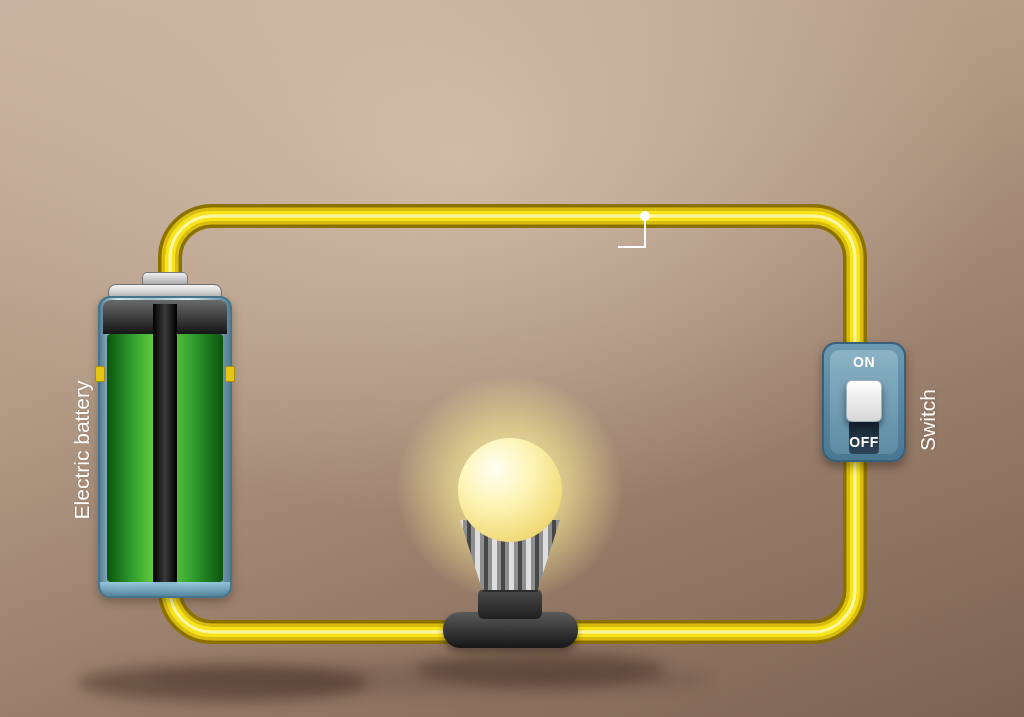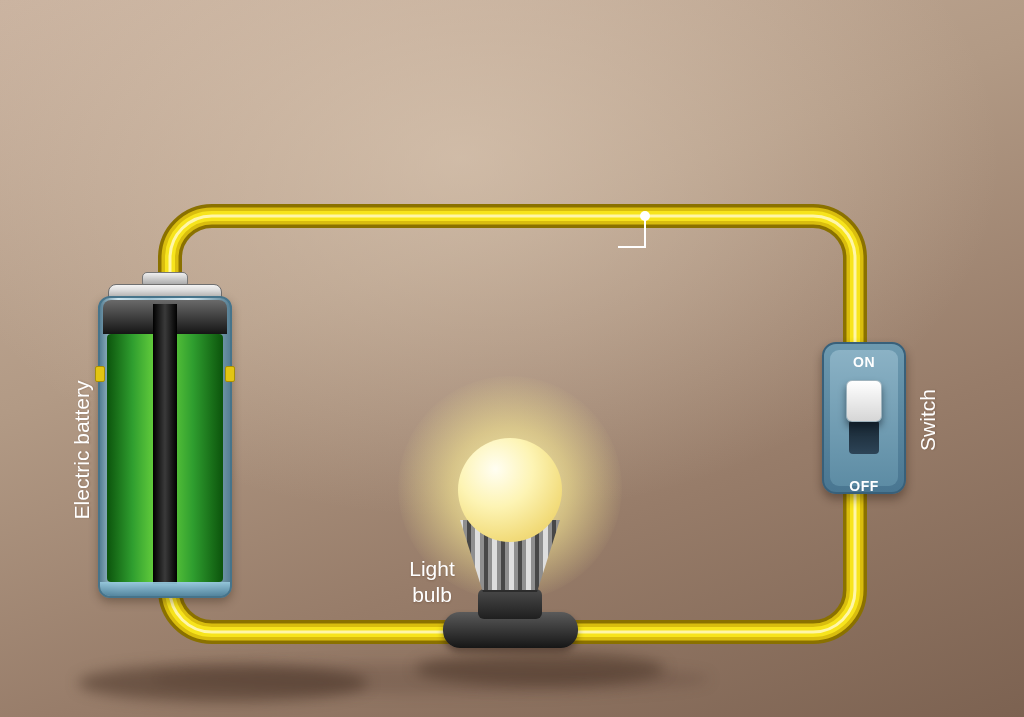--- a/index.html
+++ b/index.html
@@ -75,32 +75,32 @@
   .bulb-neck {
     position:absolute; left:478px; top:589px; width:64px; height:30px; border-radius:6px;
     background:linear-gradient(180deg,#4a4a4a,#1f1f1f);
   }
   .bulb-base {
     position:absolute; left:443px; top:612px; width:135px; height:36px; border-radius:17px;
     background:linear-gradient(180deg,#5a5a5a,#161616); box-shadow:0 4px 6px rgba(30,15,10,.4);
   }
 
   
-  .switch { position:absolute; left:822px; top:342px; width:84px; height:152px; }
+  .switch { position:absolute; left:822px; top:342px; width:84px; height:120px; }
   .switch-outer {
     position:absolute; inset:0; border-radius:14px;
     background:linear-gradient(180deg,#6d9ab0,#497691); border:2px solid #38607a;
     box-shadow:0 5px 10px rgba(35,20,12,.4);
   }
   .switch-face {
     position:absolute; left:8px; right:8px; top:8px; bottom:8px; border-radius:9px;
     background:linear-gradient(180deg,#8bb2c5,#5d8ca4);
   }
   .switch-on  { position:absolute; top:12px;  left:0; width:100%; text-align:center; color:#fff; font-size:14px; font-weight:bold; letter-spacing:.5px; }
-  .switch-off { position:absolute; bottom:0; left:0; width:100%; text-align:center; color:#fff; font-size:14px; font-weight:bold; letter-spacing:.5px;margin-top:35px; }
+  .switch-off { position:absolute; bottom:12px; left:0; width:100%; text-align:center; color:#fff; font-size:14px; font-weight:bold; letter-spacing:.5px;margin-top:35px; }
   .switch-slot {
     position:absolute; left:50%; transform:translateX(-50%); top:78px; width:30px; height:34px; border-radius:4px;
     background:linear-gradient(180deg,#16242f,#2d4457);
   }
   .switch-toggle {
     position:absolute; left:50%; transform:translateX(-50%); top:38px; width:36px; height:42px; border-radius:6px;
     background:linear-gradient(180deg,#ffffff,#d6d6d6); border:1px solid #9fb3bd;
     box-shadow:0 5px 7px rgba(10,20,30,.5);
   }
 
@@ -155,21 +155,17 @@
     <div class="switch-on">ON</div>
     <div class="switch-slot"></div>
     <div class="switch-toggle"></div>
     <div class="switch-off">OFF</div>
   </div>
 
   <div class="pointer-h"></div>
   <div class="pointer-v"></div>
   <div class="pointer-dot"></div>
 
-  <div class="lbl lbl-bulb">
-    <div>Light</div>
-    <div>bulb</div>
-  </div>
 
   <div class="lbl lbl-battery">Electric battery</div>
   <div class="lbl lbl-switch">Switch</div>
 
 </div>
 
 </body></html>

